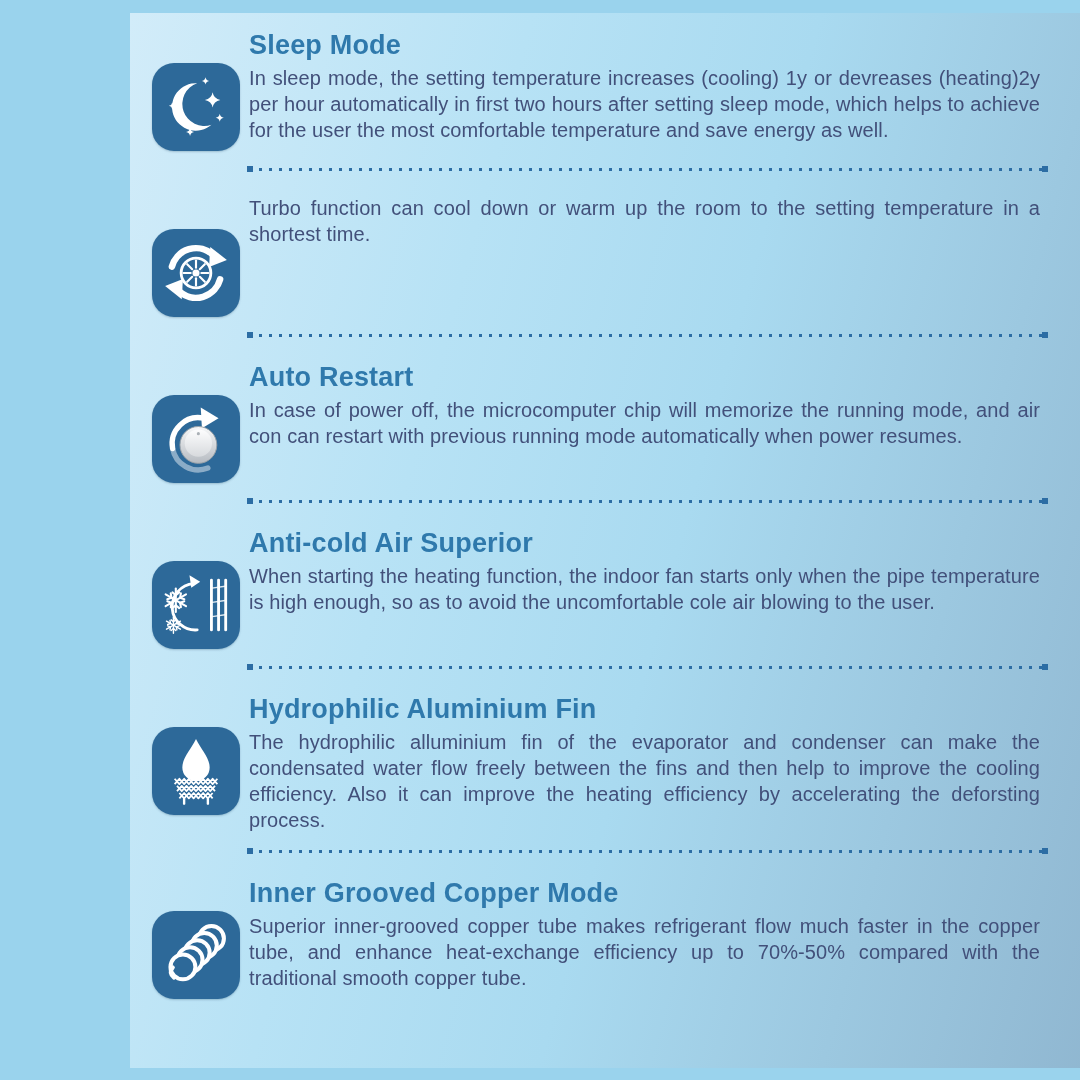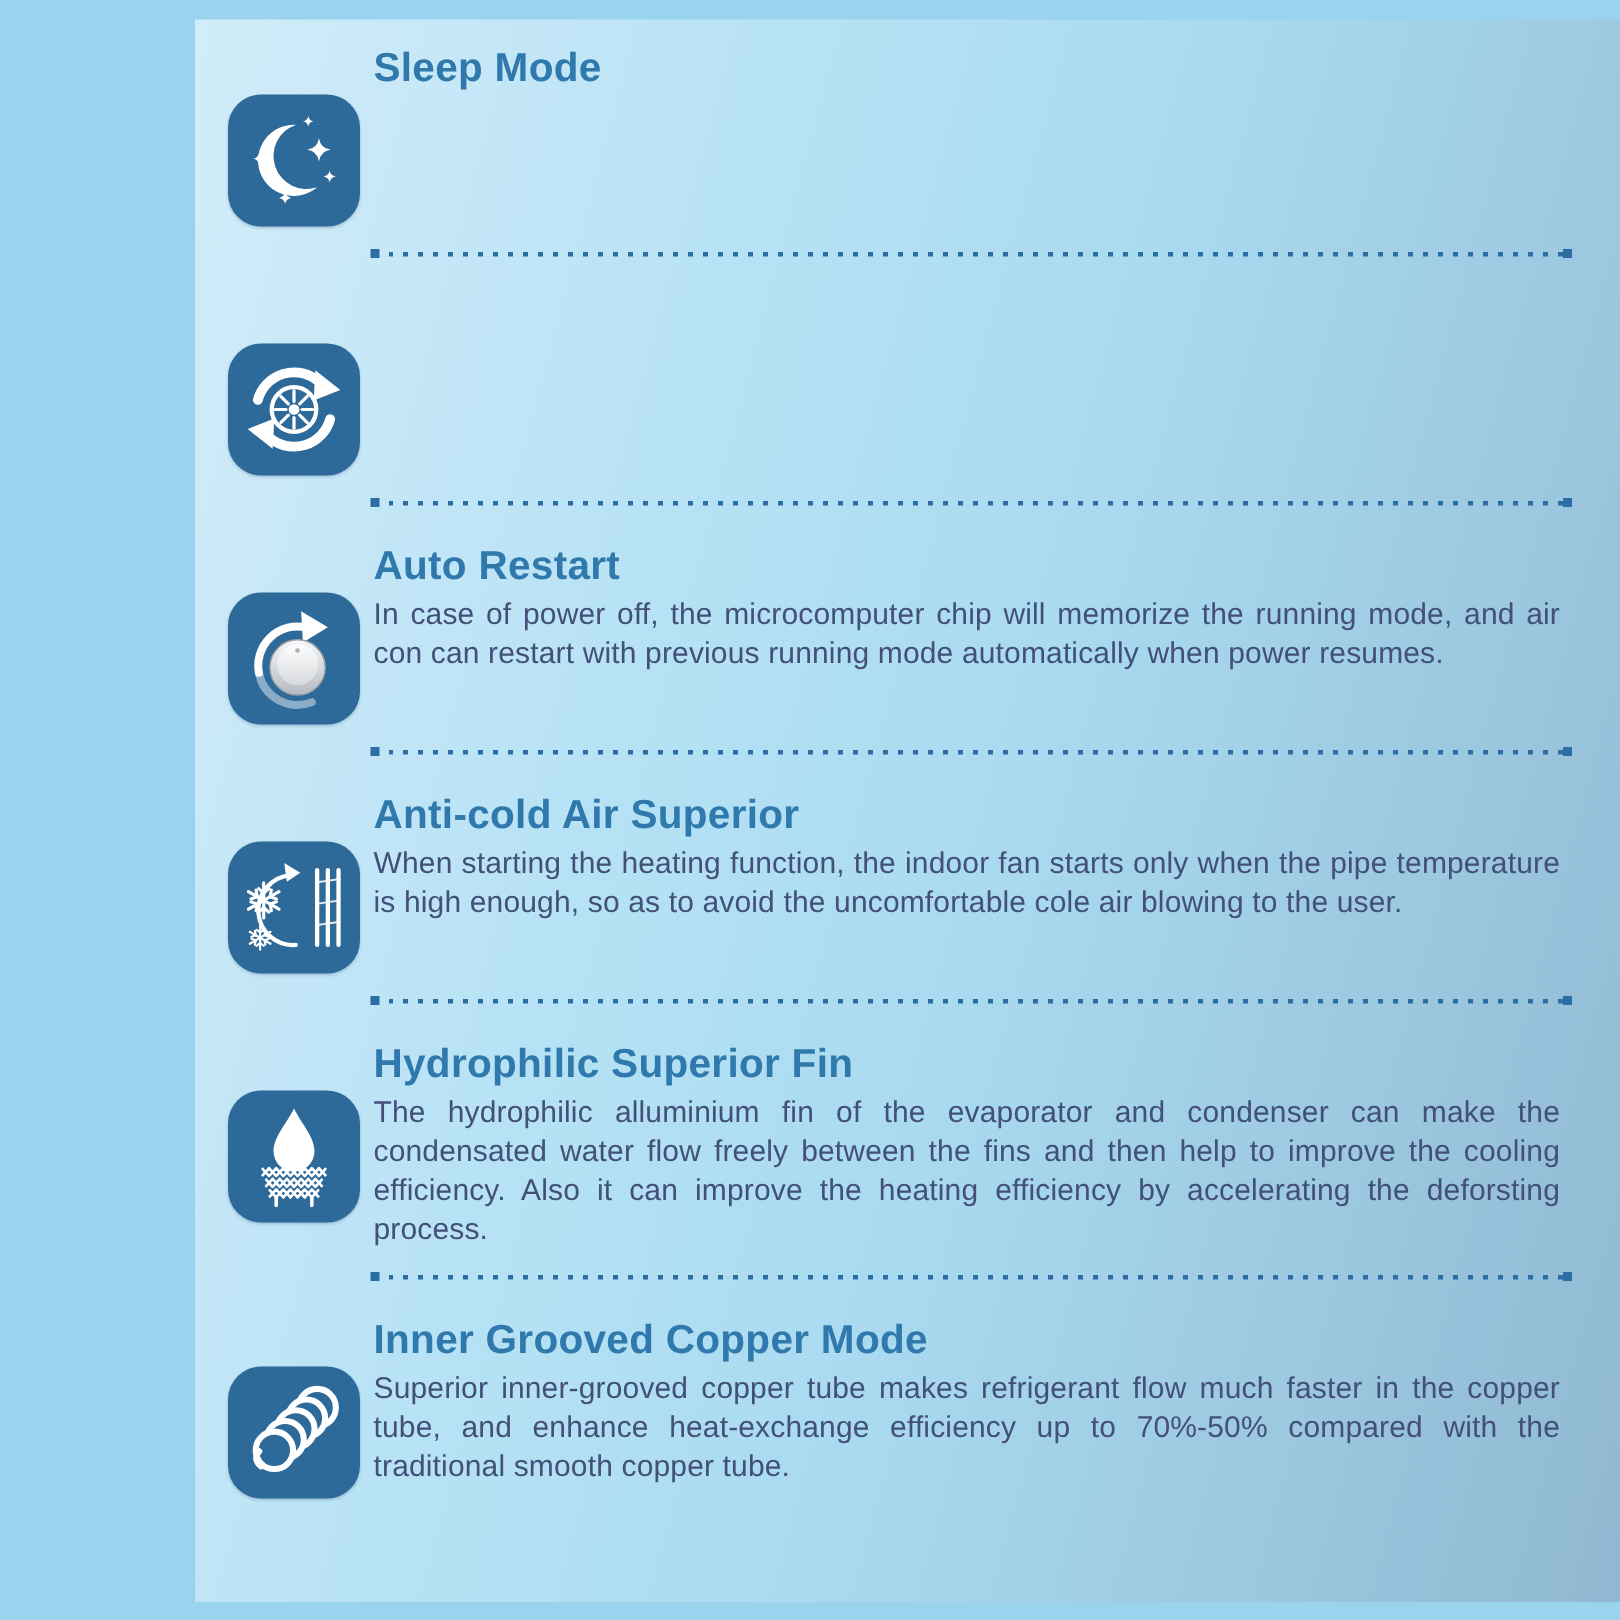--- a/index.html
+++ b/index.html
@@ -64,20 +64,21 @@
         <path d="M33 12 A 20 20 0 1 0 45 47 A 16.5 16.5 0 0 1 33 12 Z" fill="#fff"></path>
         <use href="#sparkle" transform="translate(40,10) scale(3)"></use>
         <use href="#sparkle" transform="translate(46,26) scale(6.5)"></use>
         <use href="#sparkle" transform="translate(52,41) scale(3.4)"></use>
         <use href="#sparkle" transform="translate(12,31) scale(2.8)"></use>
         <use href="#sparkle" transform="translate(27,53) scale(3.4)"></use>
       </svg>
     </div>
     <div class="text-col">
       <div class="feature-title">Sleep Mode</div>
+      <div class="feature-body">In sleep mode, the setting temperature increases (cooling) 1y or devreases (heating)2y per hour automatically in first two hours after setting sleep mode, which helps to achieve for the user the most comfortable temperature and save energy as well.</div>
     </div>
   </div>
   <div class="divider"></div>
 
   <div class="section">
     <div class="icon-box">
       <svg viewBox="0 0 64 64" aria-hidden="true">
         <path class="stroke" d="M11.7 26.6 A21 21 0 0 1 46 16.5" stroke-width="5.5"></path>
         <polygon points="44,10 58,21 43,27" fill="#fff"></polygon>
         <path class="stroke" d="M52.3 37.4 A21 21 0 0 1 18 47.5" stroke-width="5.5"></path>
@@ -90,20 +91,21 @@
           <line x1="32" y1="27.5" x2="32" y2="21.5" transform="rotate(90 32 32)"></line>
           <line x1="32" y1="27.5" x2="32" y2="21.5" transform="rotate(135 32 32)"></line>
           <line x1="32" y1="27.5" x2="32" y2="21.5" transform="rotate(180 32 32)"></line>
           <line x1="32" y1="27.5" x2="32" y2="21.5" transform="rotate(225 32 32)"></line>
           <line x1="32" y1="27.5" x2="32" y2="21.5" transform="rotate(270 32 32)"></line>
           <line x1="32" y1="27.5" x2="32" y2="21.5" transform="rotate(315 32 32)"></line>
         </g>
       </svg>
     </div>
     <div class="text-col">
+      <div class="feature-body">Turbo function can cool down or warm up the room to the setting temperature in a shortest time.</div>
     </div>
   </div>
   <div class="divider"></div>
 
   <div class="section">
     <div class="icon-box">
       <svg viewBox="0 0 64 64" aria-hidden="true">
         <defs>
           <linearGradient id="kg" x1="0" y1="0" x2="0" y2="1">
             <stop offset="0" stop-color="#f7f8f9"></stop>
@@ -181,21 +183,21 @@
           <path d="M18 55 L22 50.5 L26 55 L30 50.5 L34 55 L38 50.5 L42 55 L46 50.5"></path>
           <path d="M18 50.5 L22 55 L26 50.5 L30 55 L34 50.5 L38 55 L42 50.5 L46 55"></path>
         </g>
         <g stroke="#fff" stroke-width="2" stroke-linecap="round">
           <line x1="22" y1="55.5" x2="22" y2="59.5"></line>
           <line x1="42" y1="55.5" x2="42" y2="59.5"></line>
         </g>
       </svg>
     </div>
     <div class="text-col">
-      <div class="feature-title">Hydrophilic Superior Fin</div>
+      <div class="feature-title">Hydrophilic Aluminium Fin</div>
       <div class="feature-body">The hydrophilic alluminium fin of the evaporator and condenser can make the condensated water flow freely between the fins and then help to improve the cooling efficiency. Also it can improve the heating efficiency by accelerating the deforsting process.</div>
     </div>
   </div>
   <div class="divider"></div>
 
   <div class="section">
     <div class="icon-box">
       <svg viewBox="0 0 64 64" aria-hidden="true">
         <g stroke="#fff" stroke-width="3.4" fill="#2d6999">
           <circle cx="45" cy="18" r="10.5"></circle>

